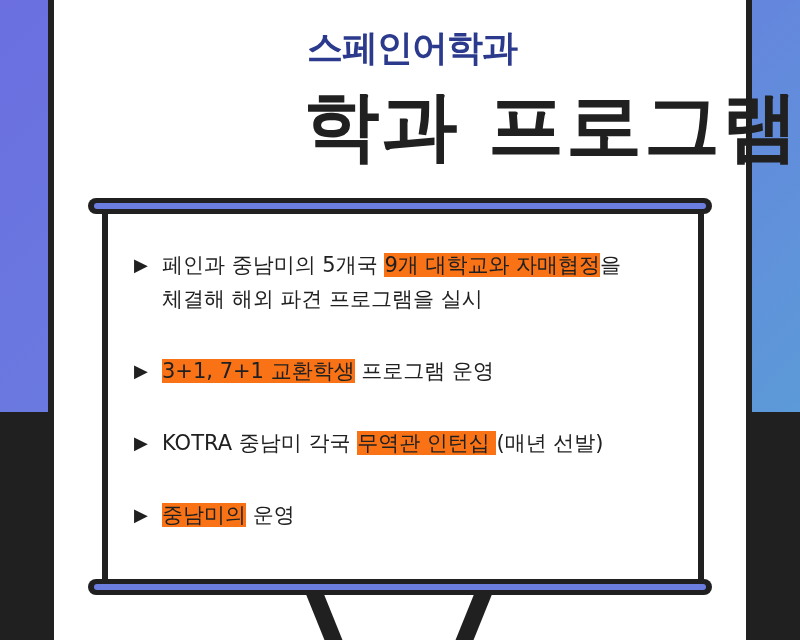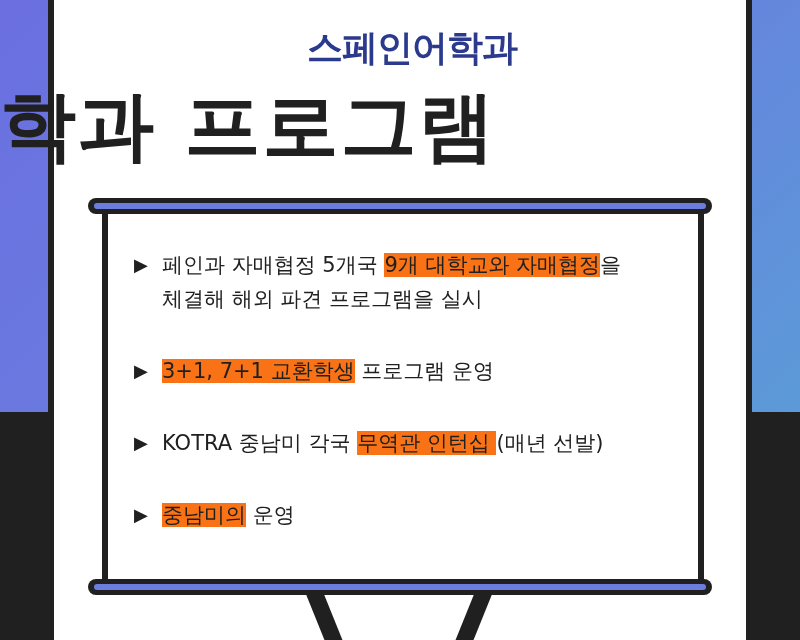--- a/index.html
+++ b/index.html
@@ -15,21 +15,21 @@
   .bg-bottom { position:absolute; left:0; top:412px; width:800px; height:228px; background:#202020; }
   .card {
     position:absolute; left:48px; top:-40px; width:692px; height:720px;
     background:#ffffff; border:6px solid #202020; border-radius:30px;
   }
   .subtitle {
     position:absolute; left:12px; top:24px; width:800px; text-align:center;
     font-size:36px; font-weight:bold; color:#2b3a8c; letter-spacing:-1px;
   }
   .title {
-    position:absolute; left:0; top:76px; width:800px; text-align:left;
+    position:absolute; left:0; top:76px; width:800px; text-align:right;
     font-size:76px; font-weight:bold; color:#202020; letter-spacing:2px;
   }
   .bar {
     position:absolute; left:88px; width:624px; height:16px;
     background:#202020; border-radius:8px;
   }
   .bar::after {
     content:""; position:absolute; left:6px; right:6px; top:5px; height:6px;
     background:#6b7ee0; border-radius:3px;
   }
@@ -61,21 +61,21 @@
 <div class="leg leg-left"></div>
 <div class="leg leg-right"></div>
 
 <div class="screen"></div>
 <div class="bar bar-top"></div>
 <div class="bar bar-bottom"></div>
 
 <div class="list">
   <div class="item">
     <span class="arrow">▶</span>
-    <div><span>페인과 자매협정 5개국 </span><span class="hl">9개 대학교와 자매협정</span><span>을</span></div>
+    <div><span>페인과 중남미의 5개국 </span><span class="hl">9개 대학교와 자매협정</span><span>을</span></div>
     <div>체결해 해외 파견 프로그램을 실시</div>
   </div>
   <div class="item">
     <span class="arrow">▶</span>
     <div><span class="hl">3+1, 7+1 교환학생</span><span> 프로그램 운영</span></div>
   </div>
   <div class="item">
     <span class="arrow">▶</span>
     <div><span>KOTRA 중남미 각국 </span><span class="hl">무역관 인턴십 </span><span>(매년 선발)</span></div>
   </div>

